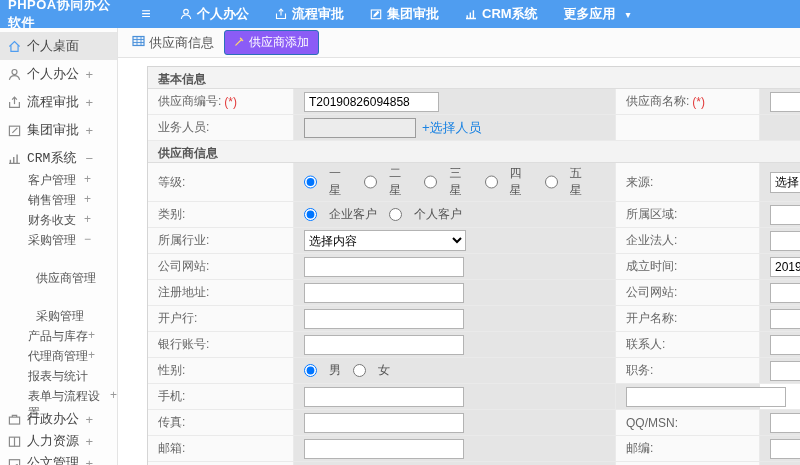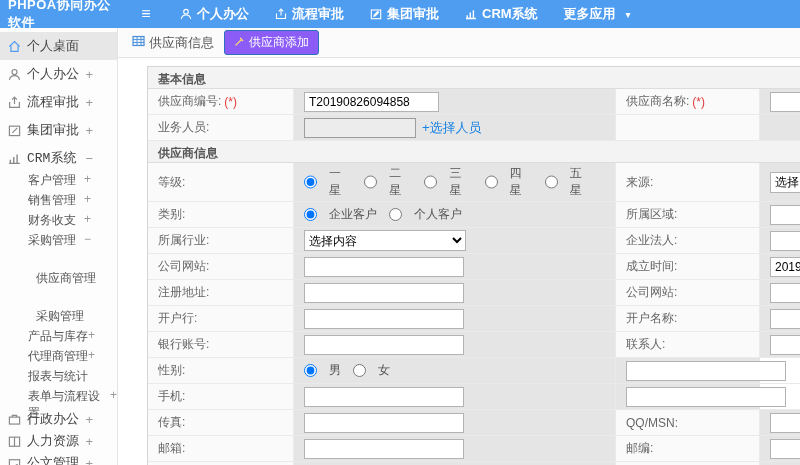--- a/index.html
+++ b/index.html
@@ -411,20 +411,23 @@
         <div class="fcell ffield">
           <label class="radio">
               <input type="radio" name="gender" checked="" style="">
               <span>男</span>
             </label>
           <label class="radio">
               <input type="radio" name="gender" style="">
               <span>女</span>
             </label>
         </div>
+        <div class="fcell flabel">
+            <span>职务:</span>
+          </div>
         <div class="fcell ffield last">
             <input class="tinput" value="" style="">
           </div>
       </div>
 
       <div class="frow">
         <div class="fcell flabel">
             <span>手机:</span>
           </div>
         <div class="fcell ffield">

